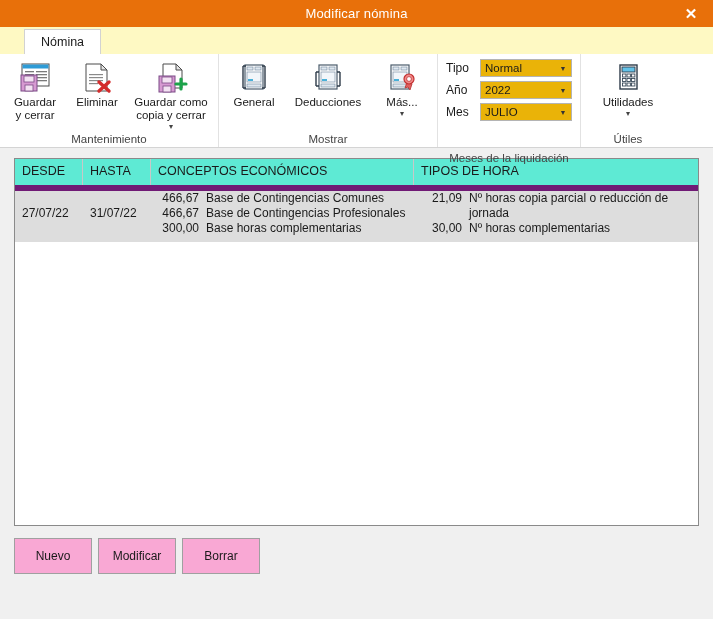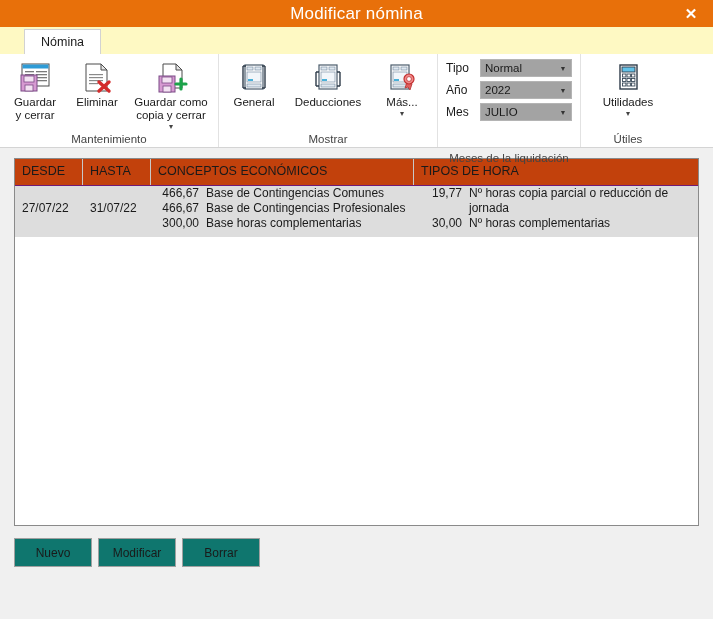--- a/index.html
+++ b/index.html
@@ -21,21 +21,21 @@
   .titlebar {
     position: relative;
     height: 27px;
     background: #e8700a;
     display: flex;
     align-items: center;
     justify-content: center;
   }
   .titlebar-title {
     color: #ffffff;
-    font-size: 17px;
+    font-size: 13px;
     letter-spacing: .2px;
   }
   .close-btn {
     position: absolute;
     right: 0;
     top: 0;
     width: 44px;
     height: 27px;
     display: flex;
     align-items: center;
@@ -140,21 +140,21 @@
   .combo-row { display: flex; align-items: center; }
   .combo-label {
     width: 34px;
     font-size: 12px;
     color: #1a1a1a;
   }
   .combo {
     width: 92px;
     height: 18px;
     border: 1px solid #b4b4b4;
-    background: #a3a3a3;
+    background: #eab308;
     display: flex;
     align-items: center;
     box-sizing: border-box;
     cursor: pointer;
   }
   .combo-value {
     flex: 1;
     padding-left: 4px;
     font-size: 11.5px;
     color: #1a1a1a;
@@ -184,22 +184,22 @@
   .grid {
     background: #ffffff;
     border: 1px solid #8a8a8a;
     height: 368px;
     box-sizing: border-box;
     overflow: hidden;
   }
   .grid-head {
     display: flex;
     height: 26px;
-    border-bottom: 1px solid #701a75;
-    background: #c2410c;
+    border-bottom: 6px solid #701a75;
+    background: #5eead4;
   }
   .grid-head div {
     font-size: 12.5px;
     color: #1a1a1a;
     padding: 5px 0 0 7px;
     box-sizing: border-box;
     border-right: 1px solid #c8c8c8;
   }
   .grid-head div:last-child { border-right: none; }
 
@@ -232,22 +232,22 @@
   .line-txt { flex: 1; }
 
   
   .footer {
     margin-top: 12px;
     display: flex;
     gap: 6px;
   }
   .btn {
     min-width: 78px;
-    height: 29px;
-    background: #0f766e;
+    height: 36px;
+    background: #f9a8d4;
     border: 1px solid #a0a0a0;
     font-size: 12px;
     color: #1a1a1a;
     font-family: "Liberation Sans", sans-serif;
     cursor: pointer;
     padding: 0 10px;
   }
 </style>
 </head>
 <body>
@@ -475,21 +475,21 @@
           <span class="line-txt">Base de Contingencias Profesionales</span>
         </div>
         <div class="line">
           <span class="line-num">300,00</span>
           <span class="line-txt">Base horas complementarias</span>
         </div>
       </div>
 
       <div class="col-tipos">
         <div class="line">
-          <span class="line-num">19,77</span>
+          <span class="line-num">21,09</span>
           <span class="line-txt">Nº horas copia parcial o reducción de jornada</span>
         </div>
         <div class="line">
           <span class="line-num">30,00</span>
           <span class="line-txt">Nº horas complementarias</span>
         </div>
       </div>
     </div>
 
   </div>

